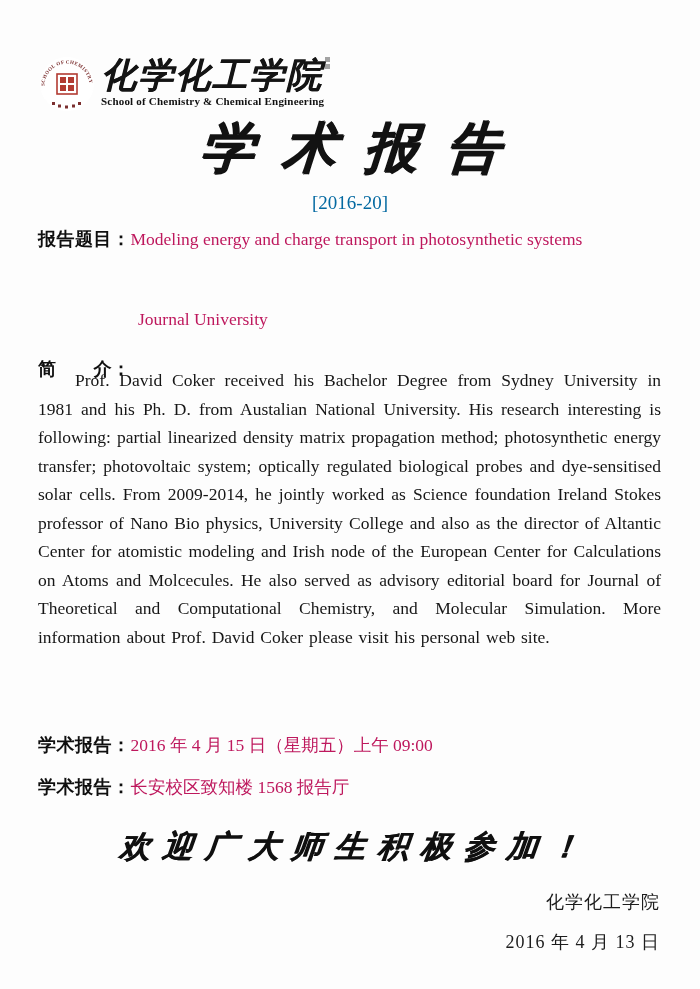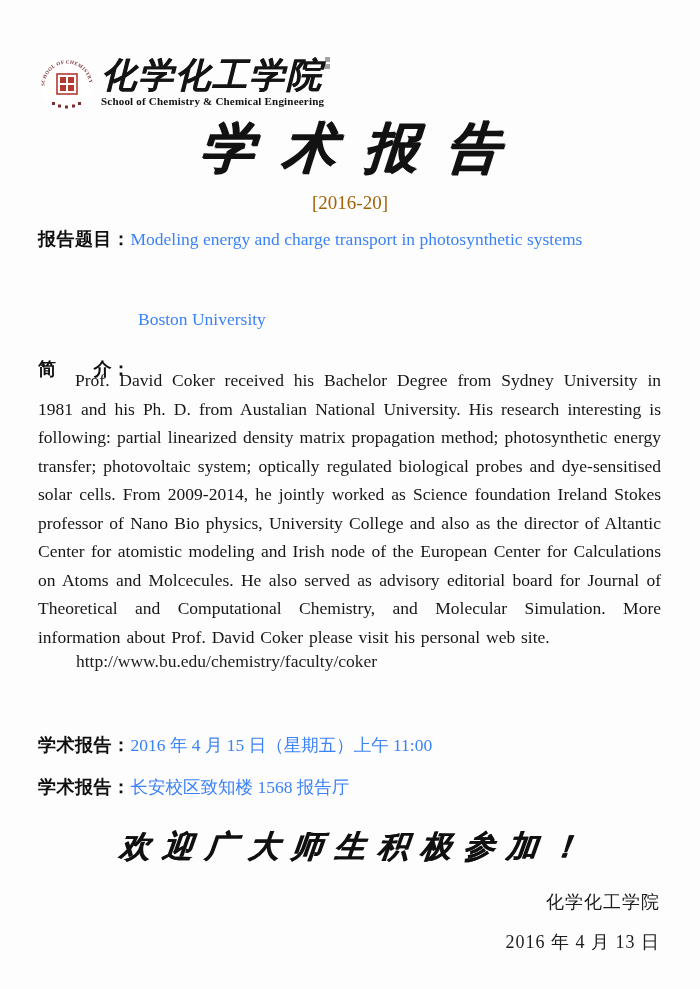--- a/index.html
+++ b/index.html
@@ -46,31 +46,31 @@
     font-family: "DejaVu Serif", serif;
     font-weight: bold; font-style: italic;
     font-size: 54px; line-height: 62px;
     letter-spacing: 28px;
     color: #121212;
     text-shadow: 1px 0.5px 0 #121212;
     transform: skewX(-4deg);
   }
   .issue-number {
     position: absolute; left: 0; top: 192px; width: 700px;
-    text-align: center; font-size: 19px; line-height: 22px; color: #a16207;
+    text-align: center; font-size: 19px; line-height: 22px; color: #0369a1;
   }
 
   
   .field { position: absolute; left: 38px; width: 624px; font-size: 17.5px; line-height: 26px; white-space: nowrap; }
   .field .label {
     font-weight: bold; font-size: 18px; color: #0f0f0f;
     font-family: "DejaVu Sans", "Liberation Sans", sans-serif;
     letter-spacing: 0.5px;
   }
-  .field .value { font-size: 17.5px; color: #3b82f6; }
+  .field .value { font-size: 17.5px; color: #be185d; }
   .field-topic    { top: 226px; }
   .field-speaker  { top: 266px; }
   .field-affiliation { top: 306px; left: 138px; }
   .field-intro    { top: 356px; }
 
   
   .bio-paragraph {
     position: absolute; left: 38px; top: 366px; width: 623px;
     font-size: 17.5px; line-height: 28.5px;
     text-align: justify; text-indent: 37px;
@@ -148,32 +148,31 @@
 
   <h1 class="doc-title">学术报告</h1>
   <div class="issue-number">[2016-20]</div>
 
   <div class="field field-topic">
     <span class="label">报告题目：</span><span class="value">Modeling energy and charge transport in photosynthetic systems</span>
   </div>
 
 
   <div class="field field-affiliation">
-    <span class="value">Boston University</span>
+    <span class="value">Journal University</span>
   </div>
 
   <div class="field field-intro">
     <span class="label">简　　介：</span>
   </div>
 
   <p class="bio-paragraph">Prof. David Coker received his Bachelor Degree from Sydney University in 1981 and his Ph. D. from Austalian National University. His research interesting is following: partial linearized density matrix propagation method; photosynthetic energy transfer; photovoltaic system; optically regulated biological probes and dye-sensitised solar cells. From 2009-2014, he jointly worked as Science foundation Ireland Stokes professor of Nano Bio physics, University College and also as the director of Altantic Center for atomistic modeling and Irish node of the European Center for Calculations on Atoms and Molcecules. He also served as advisory editorial board for Journal of Theoretical and Computational Chemistry, and Molecular Simulation. More information about Prof. David Coker please visit his personal web site.</p>
-  <div class="bio-url">http://www.bu.edu/chemistry/faculty/coker</div>
 
   <div class="field field-time">
-    <span class="label">学术报告：</span><span class="value">2016 年 4 月 15 日（星期五）上午 11:00</span>
+    <span class="label">学术报告：</span><span class="value">2016 年 4 月 15 日（星期五）上午 09:00</span>
   </div>
 
   <div class="field field-location">
     <span class="label">学术报告：</span><span class="value">长安校区致知楼 1568 报告厅</span>
   </div>
 
   <div class="welcome">欢迎广大师生积极参加！</div>
 
   <div class="footer-org">化学化工学院</div>
   <div class="footer-date">2016 年 4 月 13 日</div>

